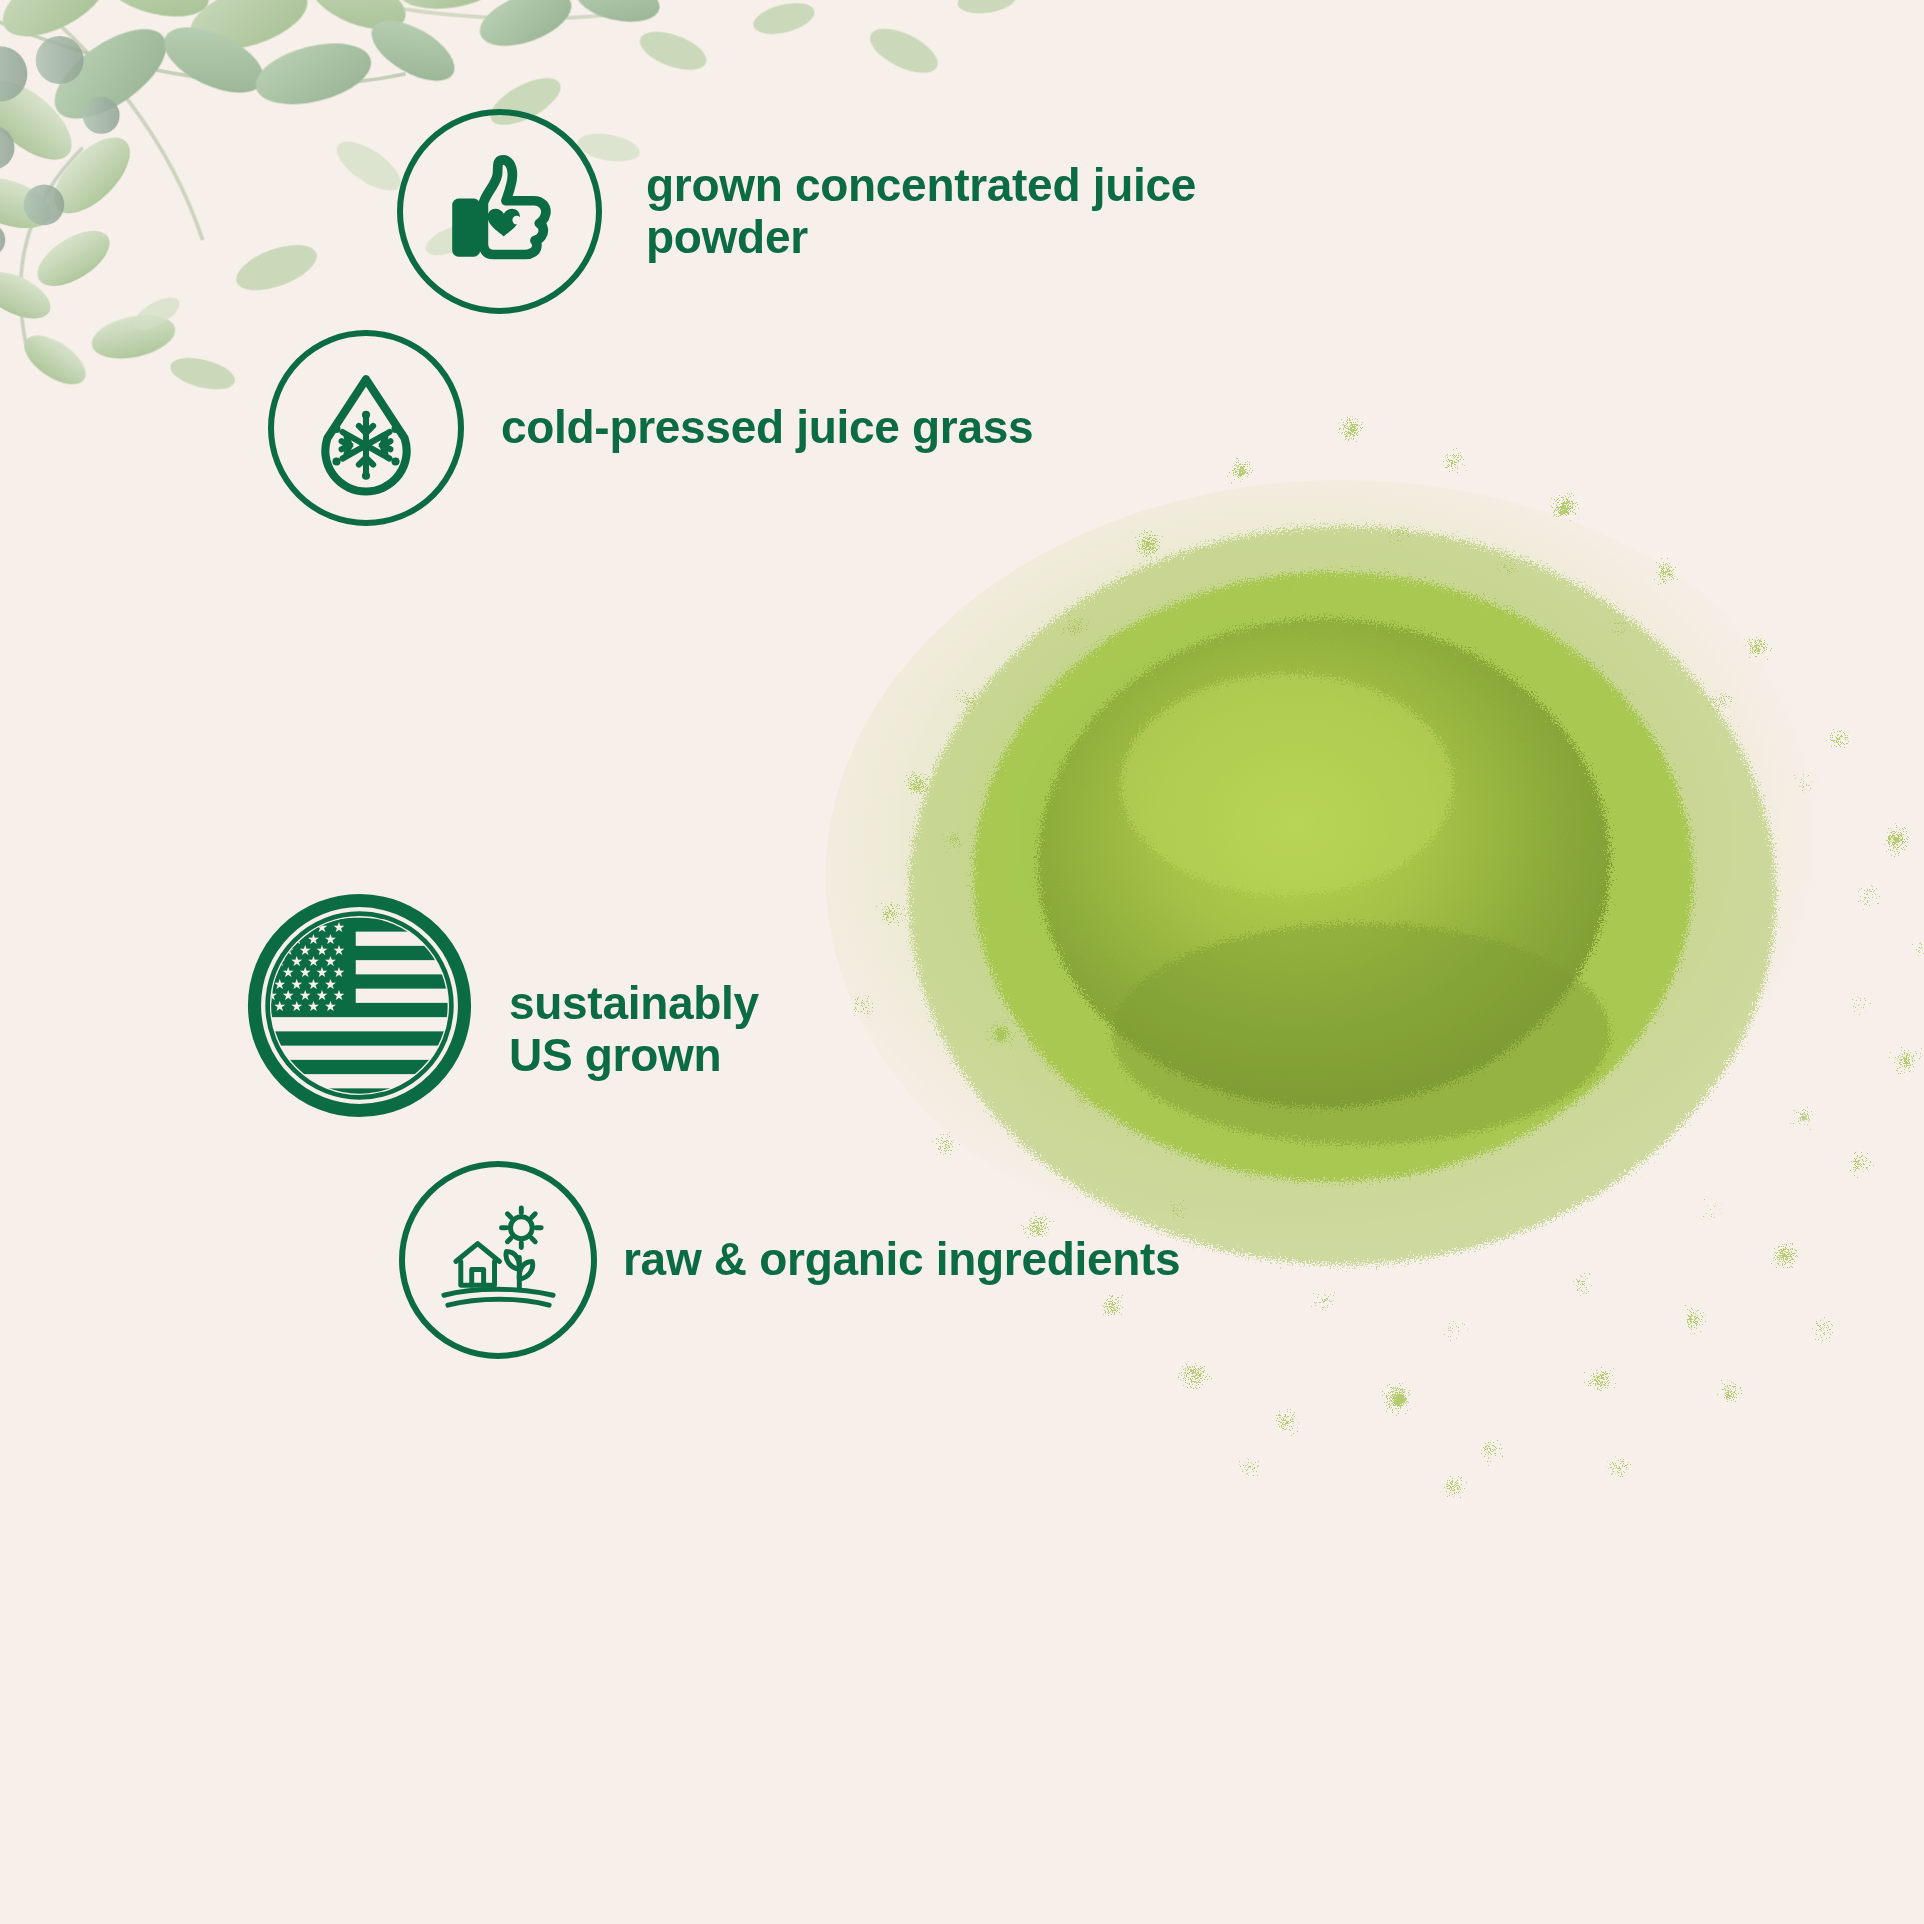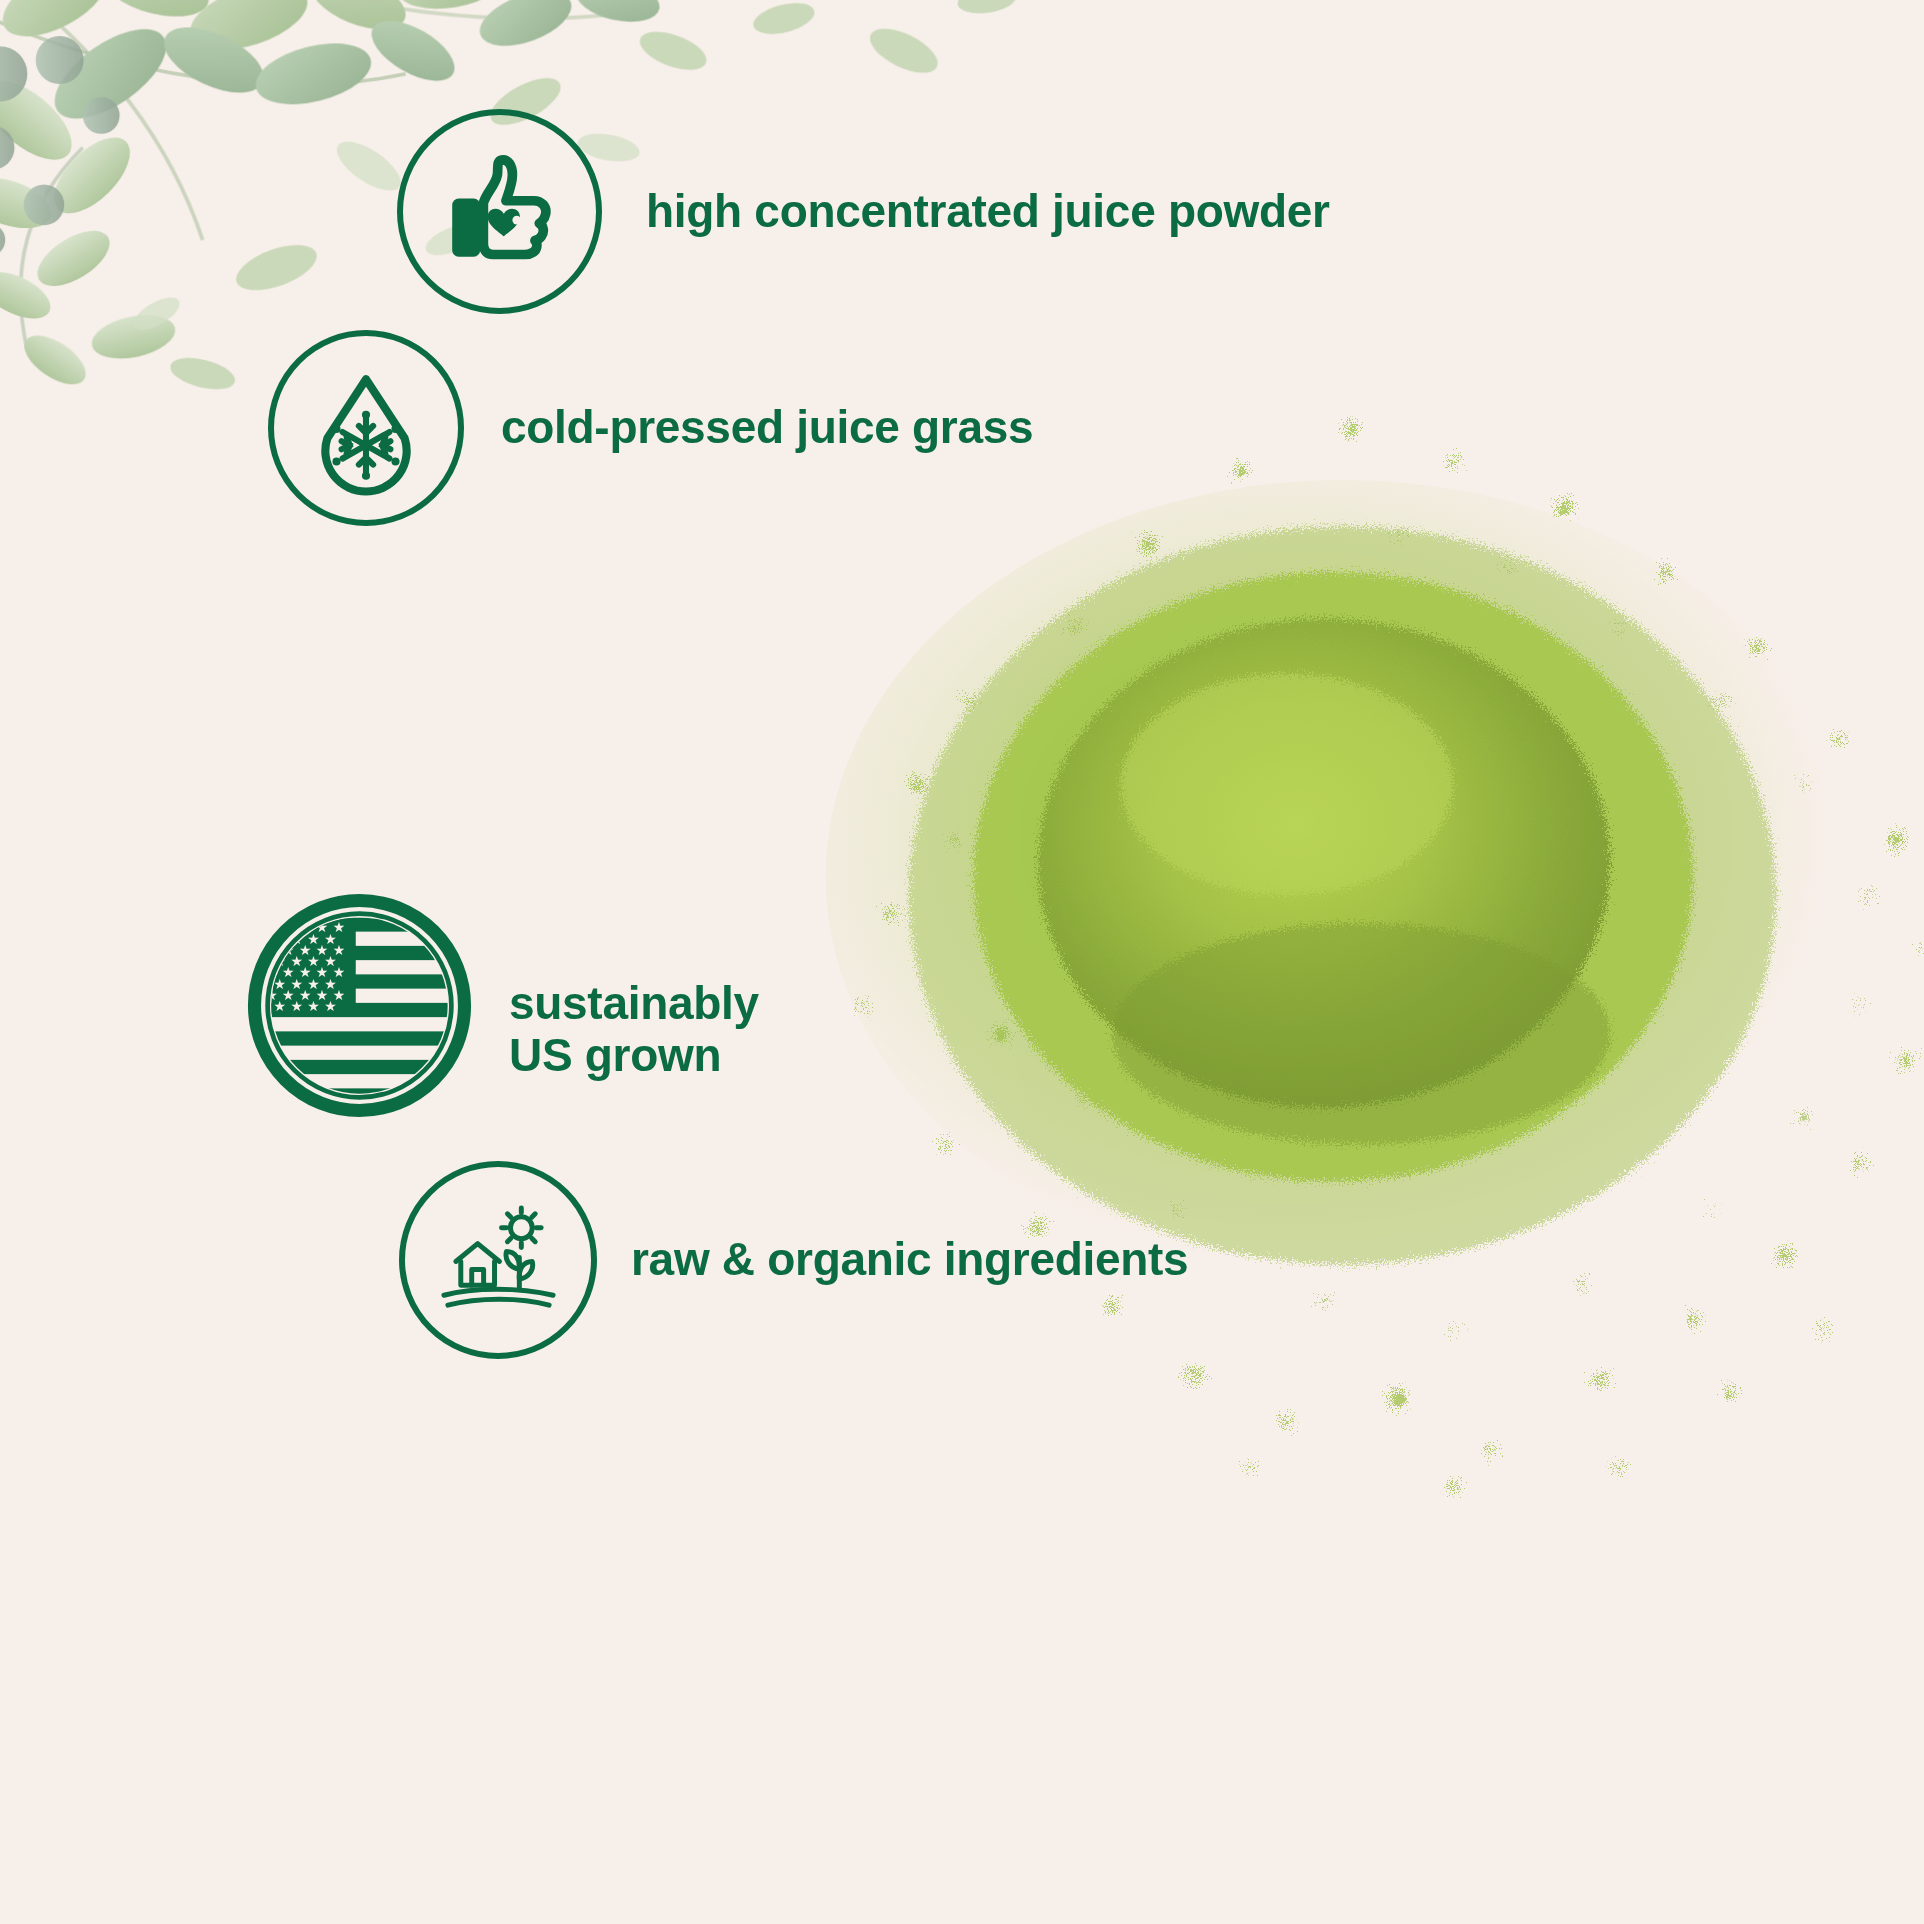--- a/index.html
+++ b/index.html
@@ -84,21 +84,21 @@
   #feat-2 .f-label { font-size: 61px; margin-left: 48px; line-height: 1.13; }
 
   
   #feat-3 { left: 247px; top: 893px; }
   #feat-3 .icon-circle { width: 225px; height: 225px; border: none; }
   #feat-3 .f-label { font-size: 46px; margin-left: 37px; margin-top: 48px; }
 
   
   #feat-4 { left: 399px; top: 1161px; }
   #feat-4 .icon-circle { width: 198px; height: 198px; }
-  #feat-4 .f-label { font-size: 46px; margin-left: 34px; }
+  #feat-4 .f-label { font-size: 46px; margin-left: 26px; }
 
   svg { display: block; overflow: visible; }
 </style>
 </head>
 <body>
 
 <div id="stage">
 
   <svg class="foliage" viewBox="0 0 1150 520" aria-hidden="true">
     <defs>
@@ -288,21 +288,21 @@
                      L 92 50 C 99 50, 104 55, 103 62 C 102 68, 97 71, 97 71
                      C 101 73, 102 79, 99 83 C 97 86, 93 87, 93 87
                      C 96 90, 95 96, 91 98 C 88 100, 84 100, 84 100
                      L 54 100 C 48 100, 45 96, 45 90 Z"></path>
           </g>
           <rect x="16" y="48" width="26" height="54" rx="6" fill="#0b6b43"></rect>
           <path d="M64 62 c -4 -7 -15 -6 -15 3 c 0 8 12 15 15 18 c 3 -3 15 -10 15 -18 c 0 -9 -11 -10 -15 -3 z" fill="#0b6b43"></path>
           <circle cx="76" cy="68" r="4" fill="#f7efe9"></circle>
         </svg>
       </div>
-      <div class="f-label">high concentrated juice powder</div>
+      <div class="f-label">grown concentrated juice powder</div>
     </div>
 
     <div class="feature" id="feat-1">
       <div class="icon-circle">
         <svg width="122" height="122" viewBox="0 0 120 120">
           <path d="M60 12 L 98 70 A 40 40 0 1 1 22 70 Z" fill="none" stroke="#0b6b43" stroke-width="8" stroke-linejoin="round"></path>
           <g stroke="#0b6b43" stroke-width="6" stroke-linecap="round">
             <line x1="60" y1="50" x2="60" y2="104"></line>
             <line x1="37" y1="64" x2="83" y2="90"></line>
             <line x1="83" y1="64" x2="37" y2="90"></line>

